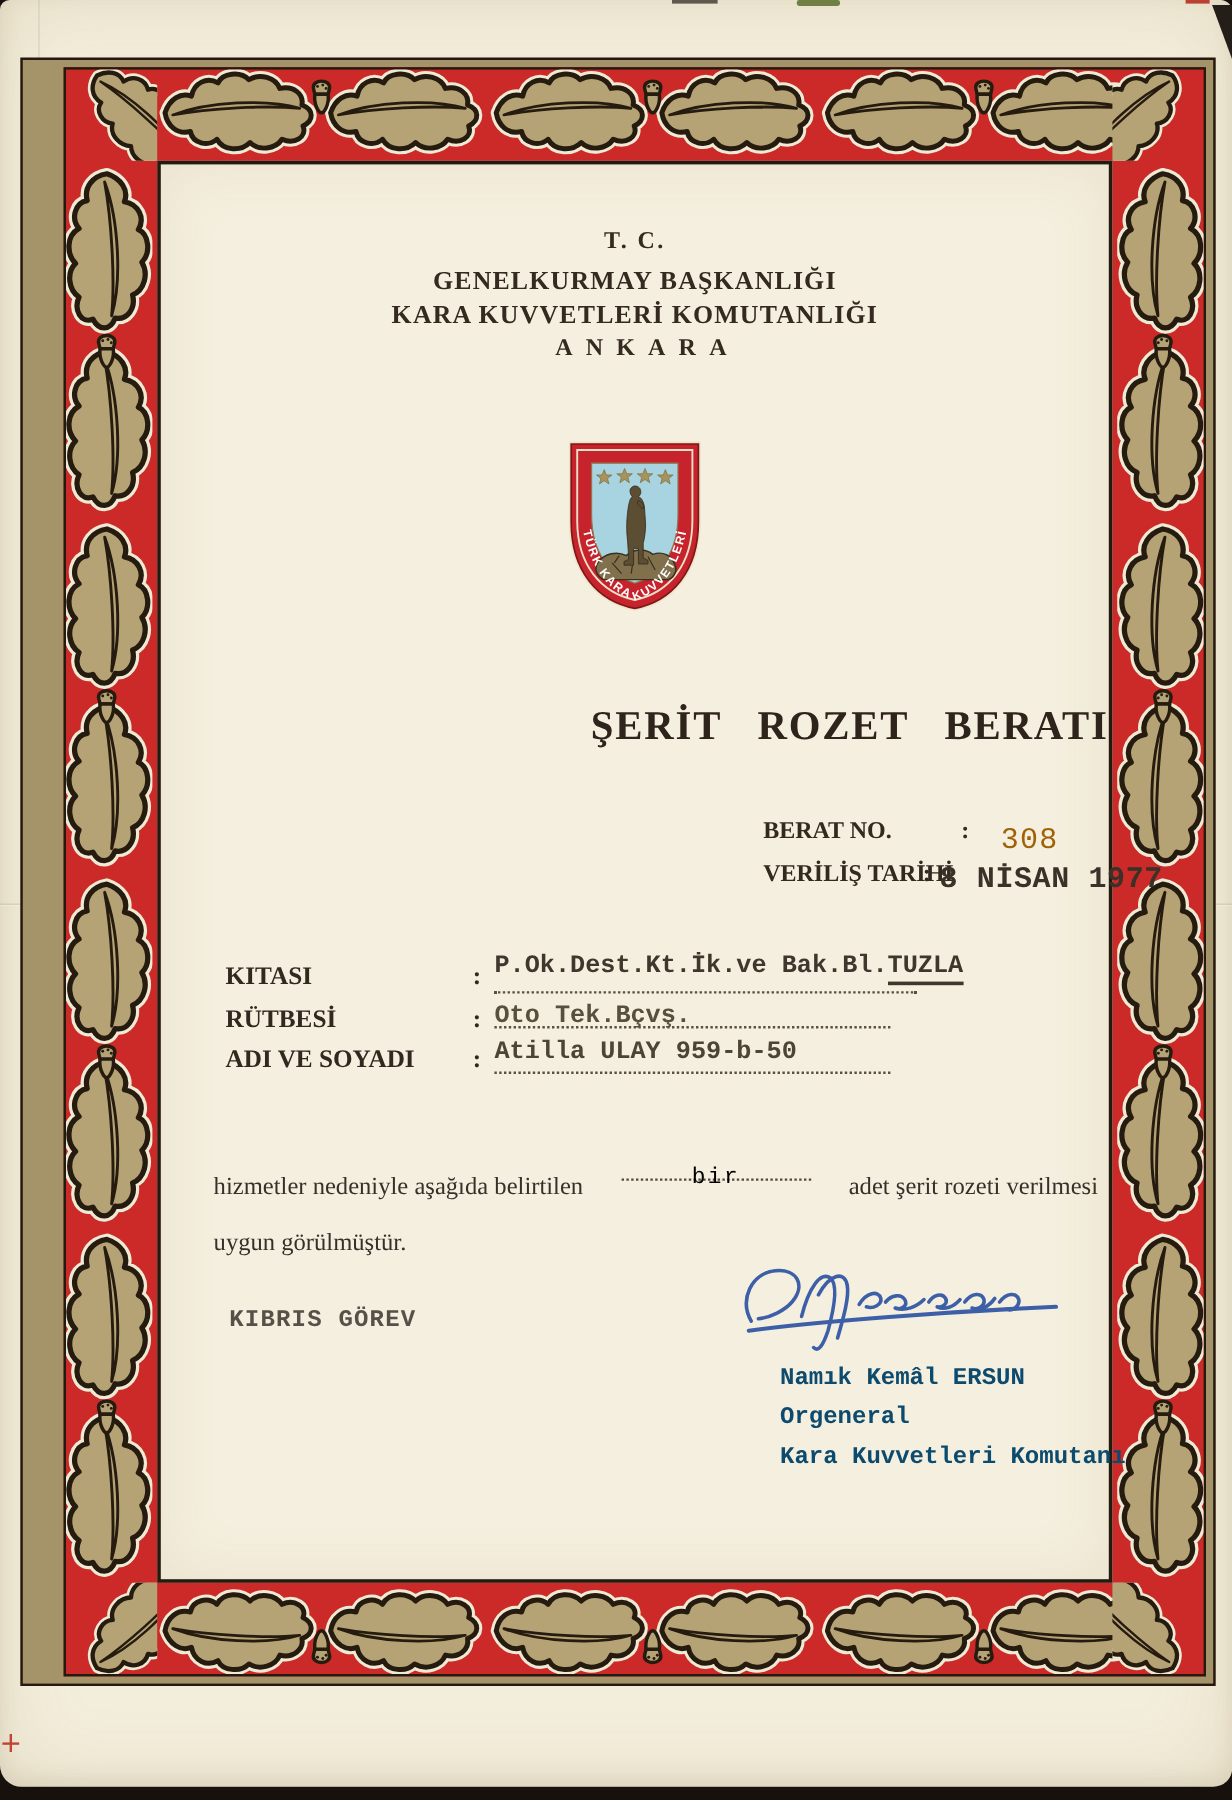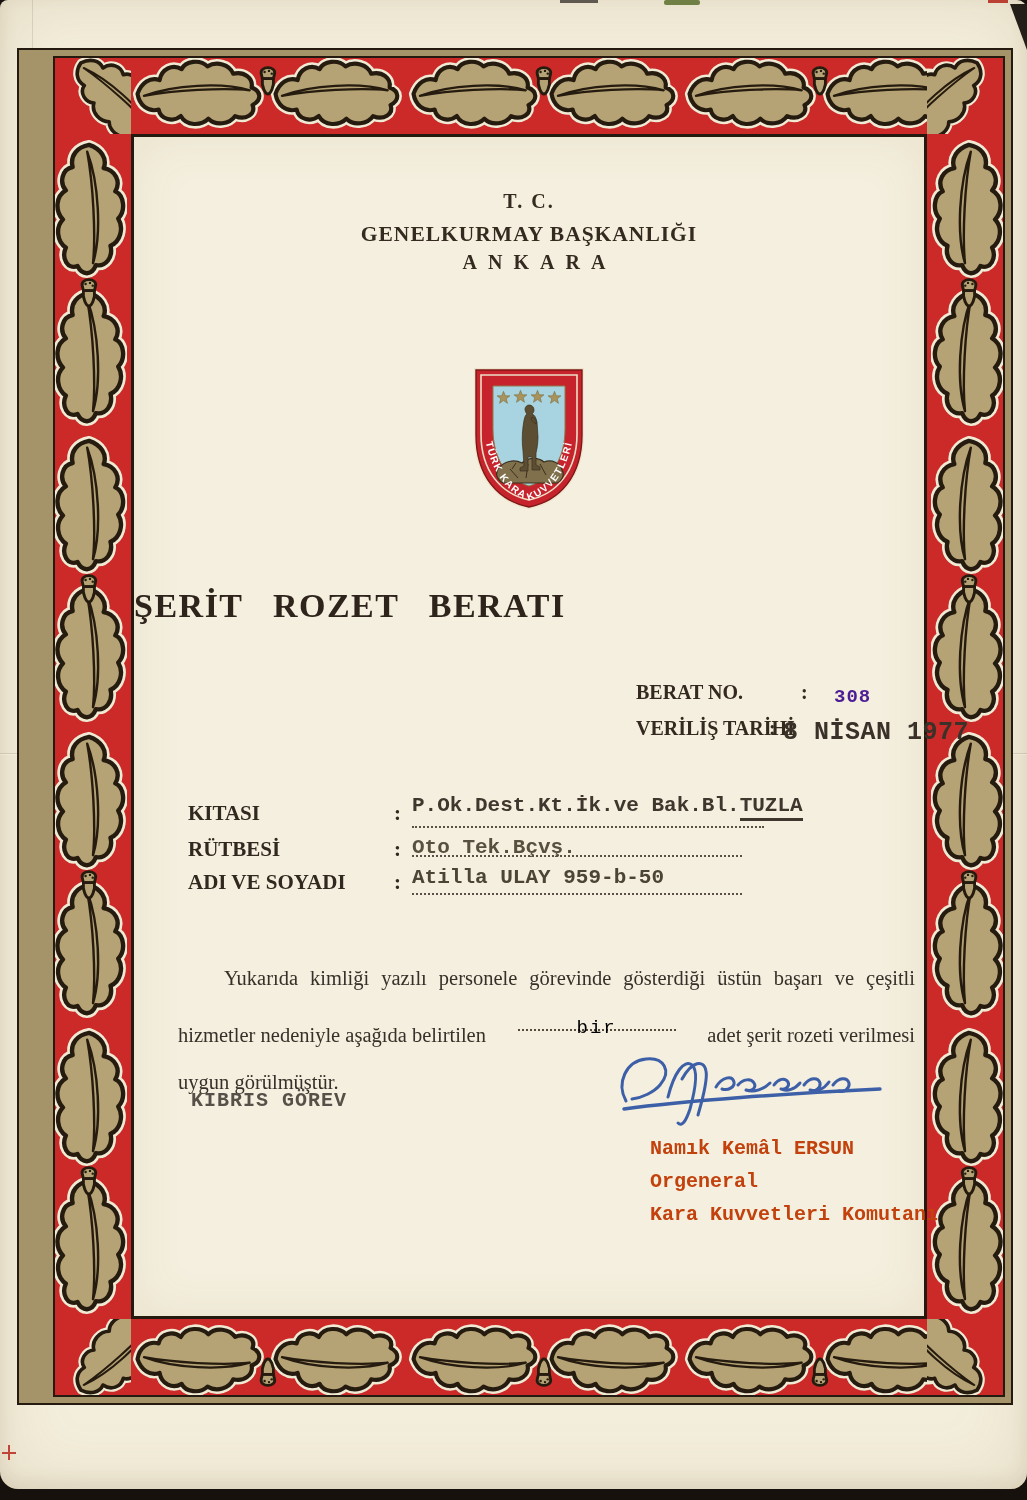--- a/index.html
+++ b/index.html
@@ -46,29 +46,29 @@
   .hdr{position:absolute;left:0;right:0;top:53px;text-align:center;color:#342a20;font-weight:bold;}
   .hdr .l1{font-size:20px;letter-spacing:2px;margin-bottom:7px;}
   .hdr .l2,.hdr .l3{font-size:21.5px;letter-spacing:1px;line-height:28px;}
   .hdr .city{font-size:20px;letter-spacing:11px;padding-left:21px;margin-top:3px;}
 
   
   .emblem{position:absolute;left:50%;top:228px;width:118px;height:146px;transform:translateX(-50%);}
   .motto-text{font-family:"Liberation Sans",sans-serif;font-weight:bold;font-size:10px;fill:#ffffff;letter-spacing:1.3px;}
 
   
-  .cert-title{position:absolute;left:0;right:0;top:450px;text-align:left;
+  .cert-title{position:absolute;left:0;right:0;top:450px;text-align:right;
               font-size:34px;font-weight:bold;letter-spacing:1.5px;word-spacing:20px;color:#2e241c;}
 
   
   .meta{position:absolute;left:502px;top:544px;width:330px;color:#33291f;}
   .meta .row{position:relative;height:36px;font-weight:bold;font-size:20px;white-space:nowrap;}
   .meta .colon1{position:absolute;left:165px;top:0;}
   .meta .val-no{position:absolute;left:198px;top:5px;font-family:"Liberation Mono",monospace;
-                font-weight:bold;font-size:19px;letter-spacing:1px;color:#4c1d95;}
+                font-weight:normal;font-size:25px;letter-spacing:1px;color:#a16207;}
   .meta .colon2{position:absolute;left:133px;top:0;}
   .meta .val-date{position:absolute;left:147px;top:1px;font-family:"Liberation Mono",monospace;
                   font-weight:bold;font-size:25px;letter-spacing:.5px;color:#3a3129;}
 
   
   .frow{position:absolute;left:54px;height:40px;font-weight:bold;font-size:21px;color:#31281f;white-space:nowrap;}
   .frow .colon{position:absolute;left:206px;top:0;}
   .frow .fval{position:absolute;left:224px;font-family:"Liberation Mono",monospace;font-weight:bold;
               font-size:21px;color:#3f372e;white-space:nowrap;}
   .frow .fdots{position:absolute;left:224px;height:2px;border-bottom:2px dotted #5a5045;}
@@ -84,21 +84,21 @@
   .blank{position:relative;width:158px;height:40px;flex:0 0 auto;}
   .blank .dots{position:absolute;left:0;right:0;top:27px;border-bottom:2px dotted #55493c;}
   .blank .bv{position:absolute;left:0;right:0;top:3px;text-align:center;font-family:"Liberation Mono",monospace;
              font-weight:normal;font-size:19px;letter-spacing:2px;color:#000000;}
 
   
   .annot{position:absolute;left:57px;top:952px;font-family:"Liberation Mono",monospace;font-weight:bold;
          font-size:20px;letter-spacing:1px;color:#565049;}
   .sig-svg{position:absolute;left:478px;top:912px;width:295px;height:88px;}
   .sig-block{position:absolute;left:516px;top:995px;font-family:"Liberation Mono",monospace;font-weight:bold;
-             font-size:20px;line-height:33px;color:#c2410c;white-space:nowrap;}
+             font-size:20px;line-height:33px;color:#0c4a6e;white-space:nowrap;}
 </style>
 </head>
 <body>
 
 <svg width="0" height="0" style="position:absolute" aria-hidden="true">
   <defs>
     <path id="leafP" d="M6,38 C10,26 20,19 30,23 C32,11 44,5 54,11 C58,2 74,0 82,8 C92,2 106,6 110,16 C122,13 132,21 130,31 C141,35 141,45 131,50 C135,60 123,67 112,62 C106,71 91,73 83,65 C75,73 59,73 53,62 C45,69 31,66 29,55 C17,58 8,50 6,38 Z"></path>
     <g id="leafG">
       <use href="#leafP" xlink:href="#leafP" fill="none" stroke="#f0e9d4" stroke-width="10" stroke-linejoin="round"></use>
       <use href="#leafP" xlink:href="#leafP" fill="#b5a375" stroke="#261b0f" stroke-width="4.5" stroke-linejoin="round"></use>
@@ -195,20 +195,21 @@
       </svg>
       <svg class="corner br" viewBox="0 0 76 76">
         <use href="#leafG" xlink:href="#leafG" transform="translate(44,-20) rotate(45) scale(0.8)"></use>
       </svg>
 
       <div class="interior">
 
         <div class="hdr">
           <div class="l1">T. C.</div>
           <div class="l2">GENELKURMAY BAŞKANLIĞI</div>
+          <div class="l3">KARA KUVVETLERİ KOMUTANLIĞI</div>
           <div class="city">ANKARA</div>
         </div>
 
         <svg class="emblem" viewBox="0 0 118 146">
           <path d="M6,5 H112 V70 C112,111 90,136 59,142 C28,136 6,111 6,70 Z" fill="#c7232c" stroke="#eee4cc" stroke-width="4"></path>
           <path d="M6,5 H112 V70 C112,111 90,136 59,142 C28,136 6,111 6,70 Z" fill="#c7232c" stroke="#7e1716" stroke-width="1.4"></path>
           <path d="M11,10 H107 V69 C107,106 87,129 59,135 C31,129 11,106 11,69 Z" fill="none" stroke="#ecdfc6" stroke-width="1.6"></path>
           <path d="M23,21 H95 V64 C95,95 80,115 59,121 C38,115 23,95 23,64 Z" fill="#a7d4e0" stroke="#8d7b4e" stroke-width="1"></path>
           <g>
             <use href="#starP" xlink:href="#starP" fill="#a8935c" stroke="#7d6b3c" stroke-width="0.6" transform="translate(33.5,33) scale(0.95)"></use>
@@ -260,21 +261,20 @@
           <span class="fval">Oto Tek.Bçvş.</span>
         </div>
         <div class="frow f3">
           <span>ADI VE SOYADI</span>
           <span class="colon">:</span>
           <span class="fdots"></span>
           <span class="fval">Atilla ULAY 959-b-50</span>
         </div>
 
         <div class="para">
-          <div class="pl1">Yukarıda kimliği yazılı personele görevinde gösterdiği üstün başarı ve çeşitli</div>
           <div class="pl2">
             <span>hizmetler nedeniyle aşağıda belirtilen</span>
             <span class="blank">
               <span class="dots"></span>
               <span class="bv">bir</span>
             </span>
             <span>adet şerit rozeti verilmesi</span>
           </div>
           <div class="pl3">uygun görülmüştür.</div>
         </div>

